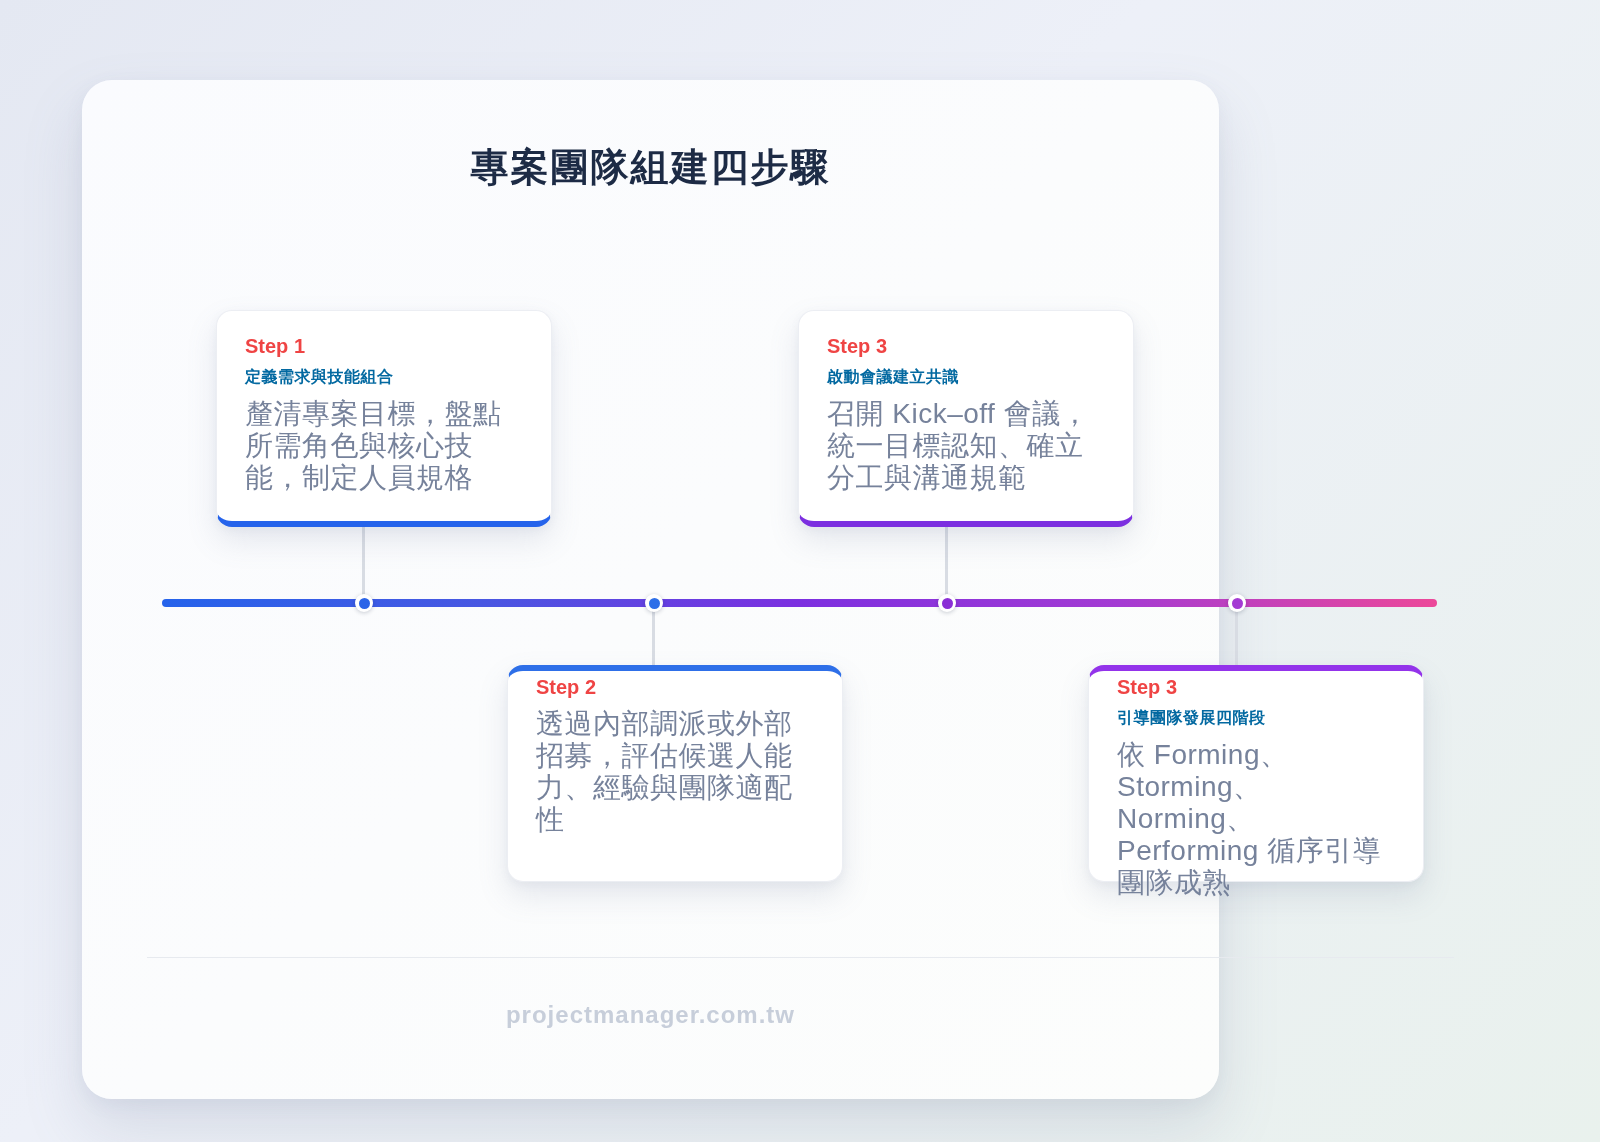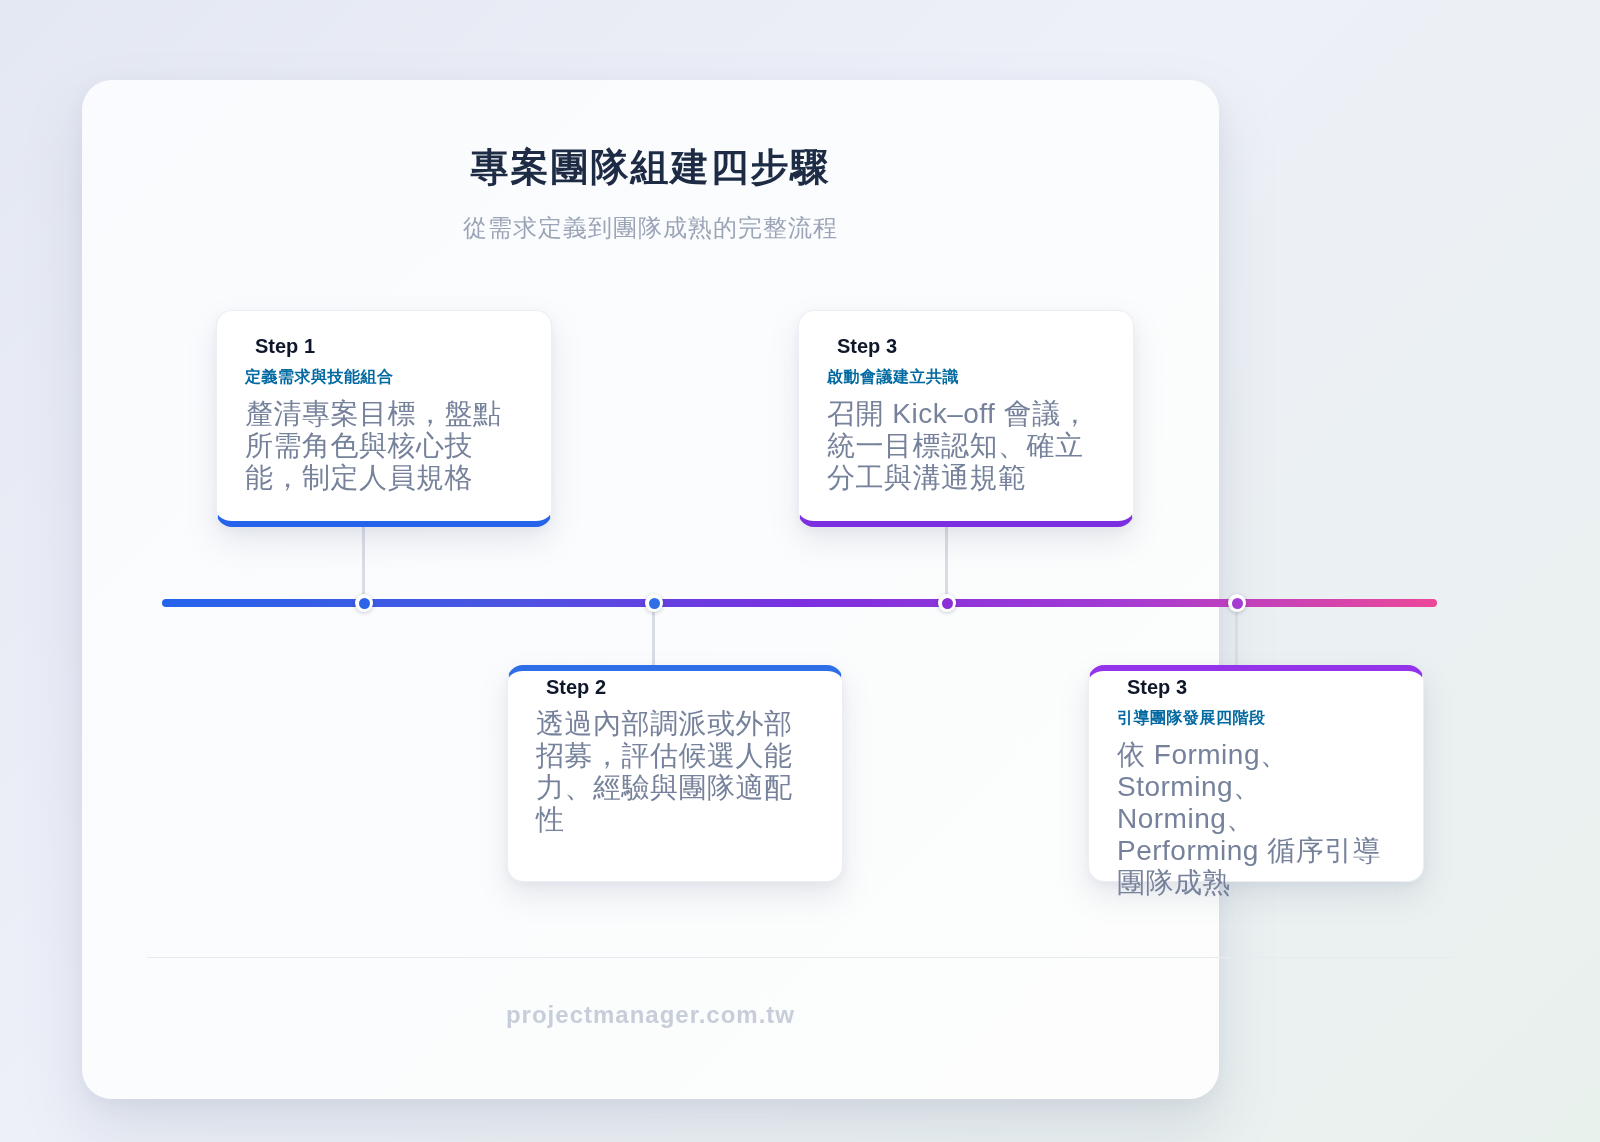--- a/index.html
+++ b/index.html
@@ -71,22 +71,22 @@
     padding: 24px 28px 0 28px;
   }
   .card.pos-top { border-bottom-width: 6px; border-bottom-style: solid; }
   .card.pos-bottom { border-top-width: 6px; border-top-style: solid; padding-top: 5px; }
   .card-1 { left: 134px; top: 230px; }
   .card-2 { left: 425px; top: 585px; }
   .card-3 { left: 716px; top: 230px; }
   .card-4 { left: 1006px; top: 585px; }
   .step-label {
     font-size: 20px; font-weight: 600;
-    color: #0f172a;
-    margin: 0 0 9px 10px;
+    color: #ef4444;
+    margin: 0 0 9px 0;
   }
   .step-title {
     font-size: 16px; font-weight: bold;
     color: #0369a1;
     margin: 0 0 10px 0;
     letter-spacing: 0.5px;
   }
   .step-desc {
     font-size: 28px; line-height: 32px;
     color: #76829b;
@@ -106,21 +106,20 @@
     color: #c7ceda;
   }
 </style>
 </head>
 <body>
 
 <div class="stage">
   <div class="canvas">
 
     <h1 class="title">專案團隊組建四步驟</h1>
-    <div class="subtitle">從需求定義到團隊成熟的完整流程</div>
 
     <div class="connector conn-1" style="background: rgb(216, 220, 227);"></div>
     <div class="connector conn-2" style="background: rgb(216, 220, 227);"></div>
     <div class="connector conn-3" style="background: rgb(216, 220, 227);"></div>
     <div class="connector conn-4" style="background: rgb(216, 220, 227);"></div>
 
     <div class="tl-line" style="background: linear-gradient(90deg, rgb(37, 99, 235), rgb(72, 87, 226), rgb(124, 47, 224), rgb(164, 59, 211), rgb(236, 72, 153));"></div>
 
     <div class="dot dot-1">
       <span class="dot-core" style="background: rgb(43, 100, 232);"></span>

